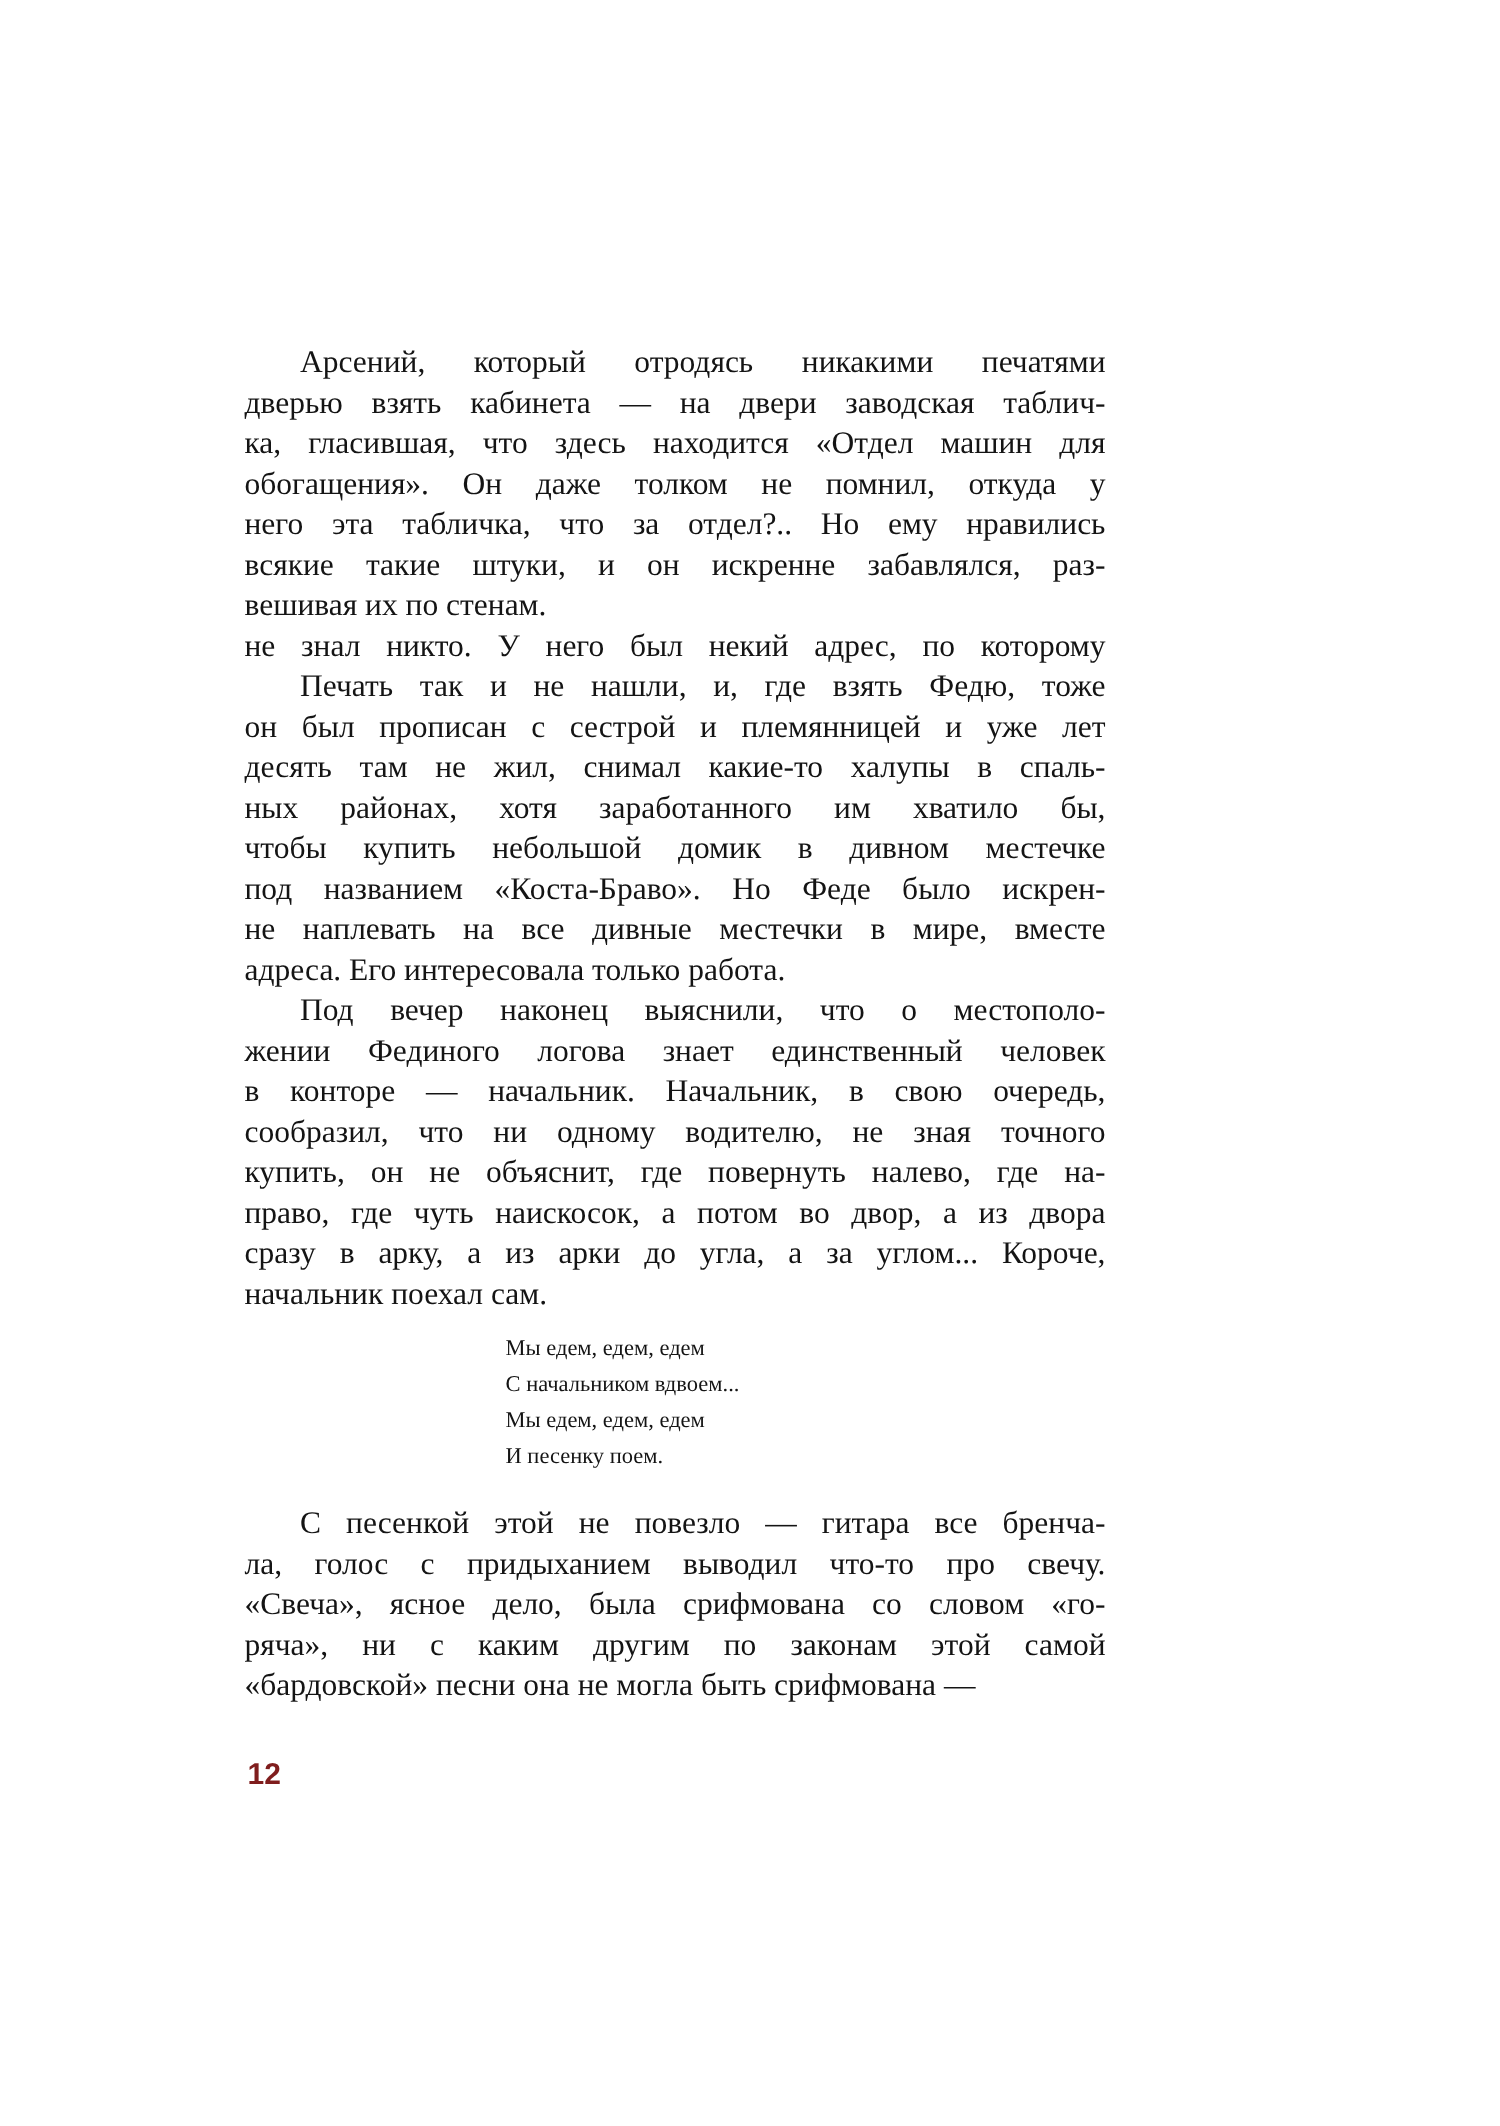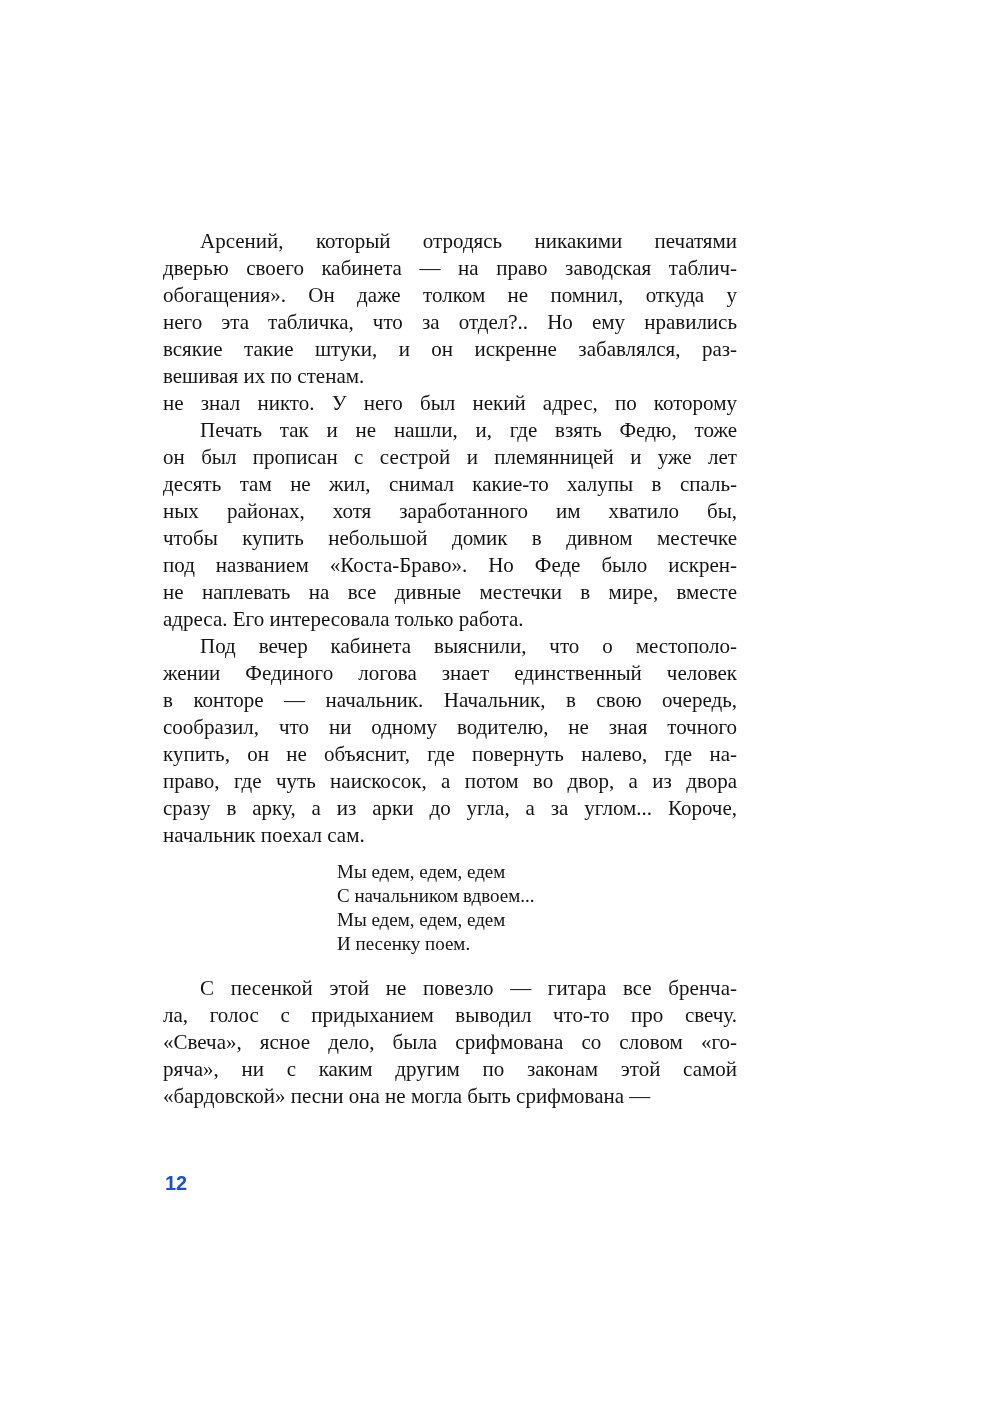--- a/index.html
+++ b/index.html
@@ -27,62 +27,63 @@
   .paragraph { margin: 0; }
   .paragraph.prose .line {
     text-align: justify;
     text-align-last: justify;
     white-space: normal;
   }
   .paragraph.prose .line.first { padding-left: 37px; }
   .paragraph.prose .line.last { text-align-last: left; }
   .paragraph.verse {
     margin: 11px 0 19px 174px;
-    font-size: 19px;
+    font-size: 15px;
     line-height: 24px;
   }
   .paragraph.verse .line {
     text-align: left;
   }
   .page-number {
     position: absolute;
     left: 165px;
     top: 1172px;
     font-family: "Liberation Sans", sans-serif;
     font-weight: bold;
     font-size: 20px;
-    color: #1d4ed8;
+    color: #7f1d1d;
   }
 </style>
 </head>
 <body>
 
 <div class="book-page">
   <div class="text-block" id="text-block">
       <div class="paragraph prose">
         <div class="line first">Арсений, который отродясь никакими печатями</div>
-        <div class="line">дверью своего кабинета — на право заводская таблич-</div>
+        <div class="line">дверью взять кабинета — на двери заводская таблич-</div>
+        <div class="line">ка, гласившая, что здесь находится «Отдел машин для</div>
         <div class="line">обогащения». Он даже толком не помнил, откуда у</div>
         <div class="line">него эта табличка, что за отдел?.. Но ему нравились</div>
         <div class="line">всякие такие штуки, и он искренне забавлялся, раз-</div>
         <div class="line last">вешивая их по стенам.</div>
       </div>
       <div class="paragraph prose">
         <div class="line">не знал никто. У него был некий адрес, по которому</div>
         <div class="line first">Печать так и не нашли, и, где взять Федю, тоже</div>
         <div class="line">он был прописан с сестрой и племянницей и уже лет</div>
         <div class="line">десять там не жил, снимал какие-то халупы в спаль-</div>
         <div class="line">ных районах, хотя заработанного им хватило бы,</div>
         <div class="line">чтобы купить небольшой домик в дивном местечке</div>
         <div class="line">под названием «Коста-Браво». Но Феде было искрен-</div>
         <div class="line">не наплевать на все дивные местечки в мире, вместе</div>
         <div class="line last">адреса. Его интересовала только работа.</div>
       </div>
       <div class="paragraph prose">
-        <div class="line first">Под вечер кабинета выяснили, что о местополо-</div>
+        <div class="line first">Под вечер наконец выяснили, что о местополо-</div>
         <div class="line">жении Фединого логова знает единственный человек</div>
         <div class="line">в конторе — начальник. Начальник, в свою очередь,</div>
         <div class="line">сообразил, что ни одному водителю, не зная точного</div>
         <div class="line">купить, он не объяснит, где повернуть налево, где на-</div>
         <div class="line">право, где чуть наискосок, а потом во двор, а из двора</div>
         <div class="line">сразу в арку, а из арки до угла, а за углом... Короче,</div>
         <div class="line last">начальник поехал сам.</div>
       </div>
       <div class="paragraph verse">
         <div class="line">Мы едем, едем, едем</div>

